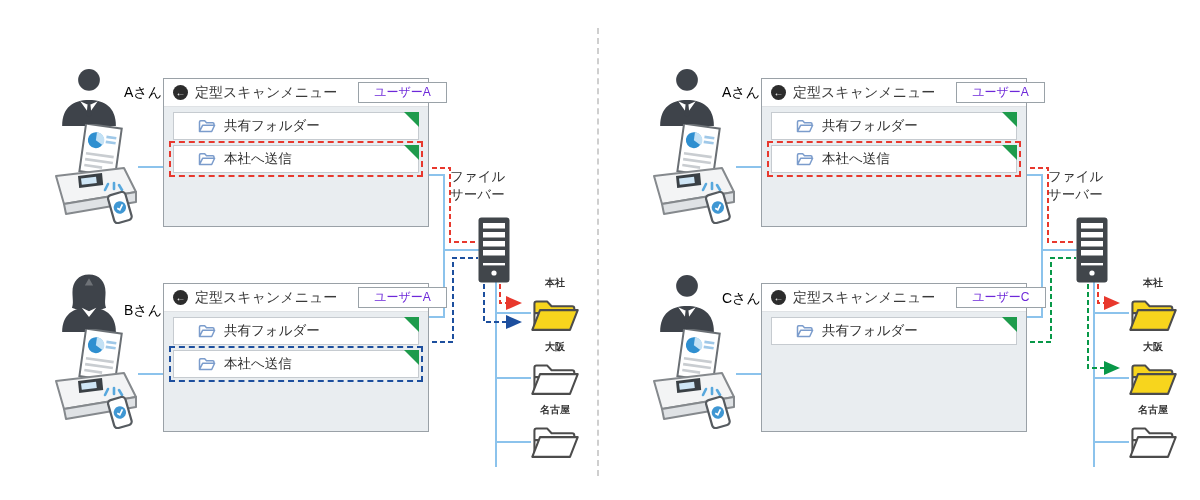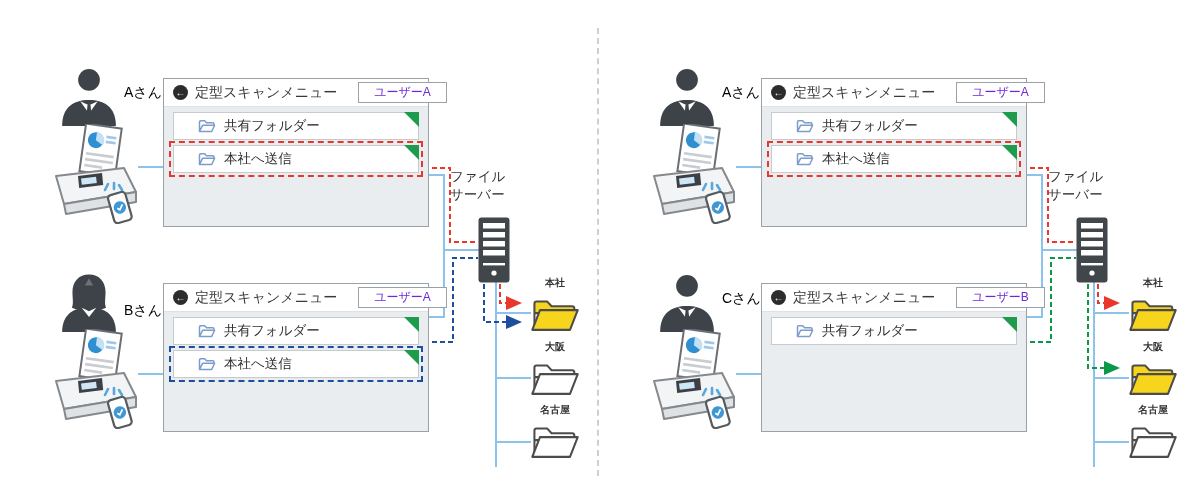--- a/index.html
+++ b/index.html
@@ -285,21 +285,21 @@
       </svg>
     <span class="person-name" style="left:124px;top:290px">Cさん</span>
     <svg class="scanner" style="left:46px;top:329px">
         <use href="#sym-scanner"></use>
       </svg>
 
     <div class="screen" style="left:163px;top:283px">
       <div class="scr-head">
         <span class="back-btn">←</span>
         <span class="scr-title">定型スキャンメニュー</span>
-        <span class="user-badge">ユーザーB</span>
+        <span class="user-badge">ユーザーC</span>
       </div>
       <div class="scr-body">
         <div class="menu-row">
           <svg width="18" height="14">
               <use href="#sym-row-folder"></use>
             </svg>
           <span>共有フォルダー</span>
           <i class="corner"></i>
         </div>
       </div>

